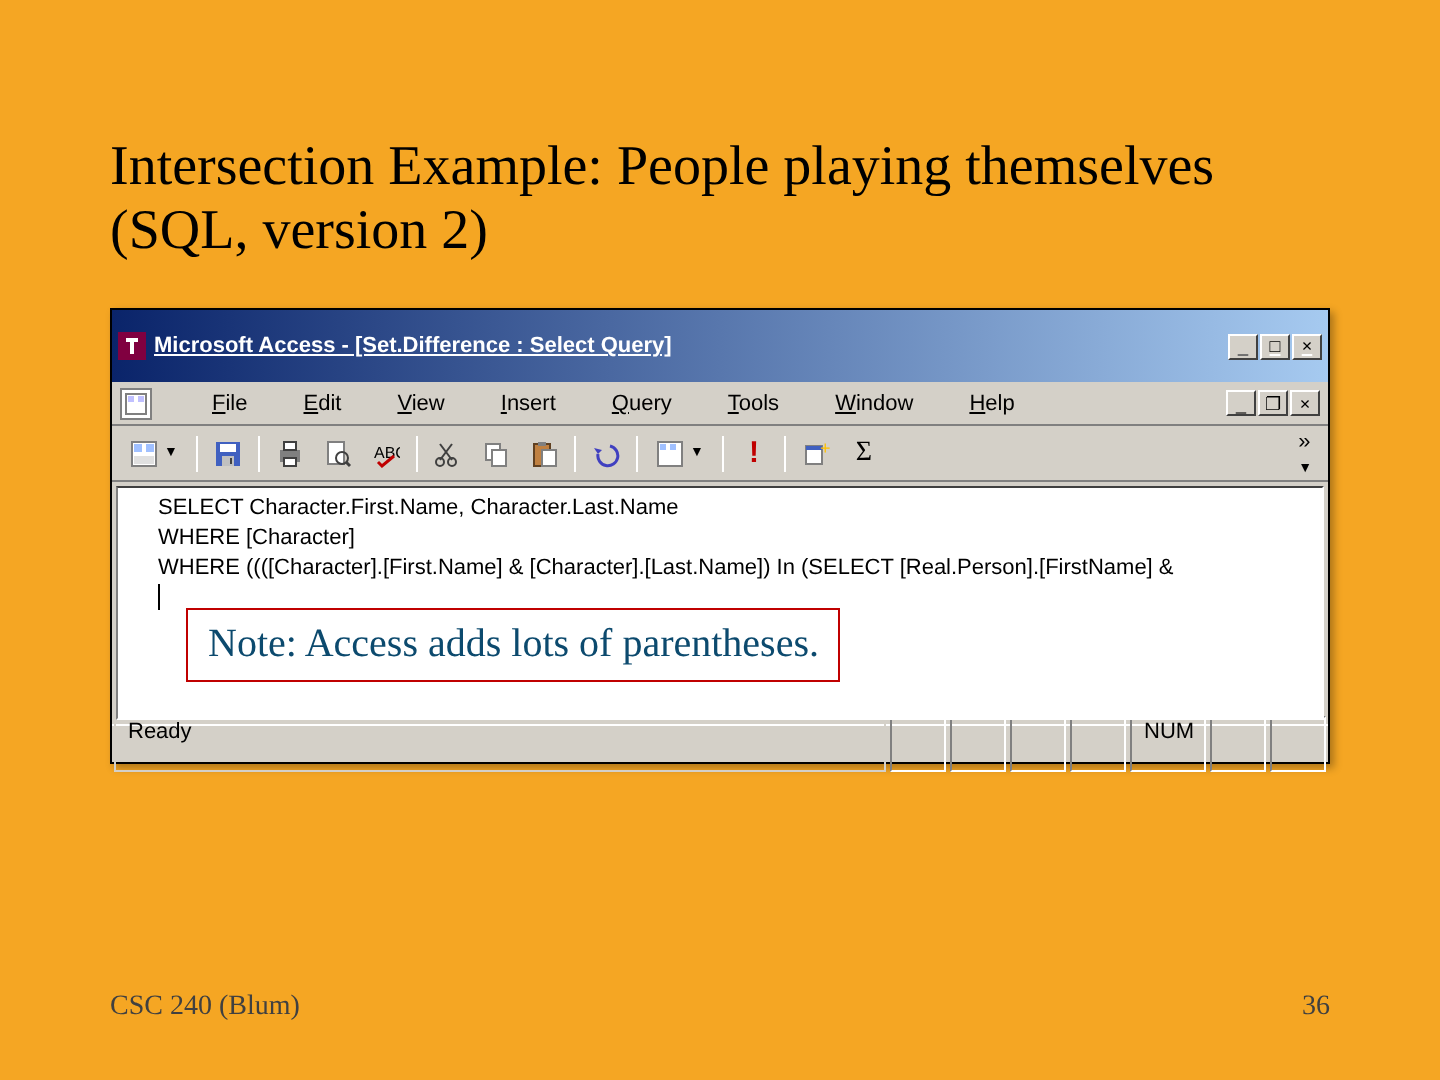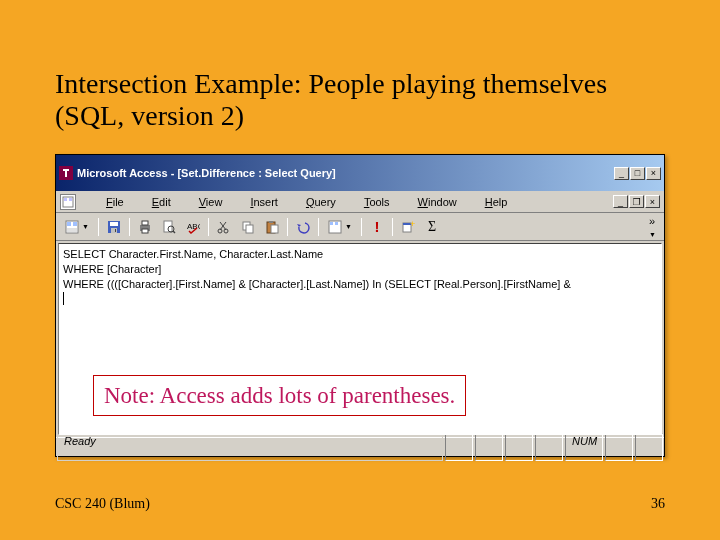--- a/index.html
+++ b/index.html
@@ -26,20 +26,21 @@
     font-size: 11px;
     box-shadow: 2px 2px 4px rgba(0,0,0,0.3);
   }
   .titlebar {
     background: linear-gradient(to right, #0a246a, #a6caf0);
     color: #fff;
     padding: 18px 3px;
     display: flex;
     align-items: center;
     height: 18px;
+    text-decoration: underline;
   }
   .titlebar-icon {
     width: 14px; height: 14px;
     background: #800040;
     margin-right: 4px;
     display: inline-flex;
     align-items: center;
     justify-content: center;
     color: #fff;
     font-size: 9px;
@@ -102,76 +103,75 @@
     margin: 0 2px;
   }
   .tool-chev { margin-left: auto; font-size: 11px; padding-right: 4px; }
   .sql-area {
     background: #fff;
     border: 1px solid #808080;
     border-right-color: #fff;
     border-bottom-color: #fff;
     border-top: 1px solid #404040;
     margin: 2px;
-    padding: 3px 4px;
+    padding: 3px 20px;
     font-family: Tahoma, Arial, sans-serif;
     font-size: 11px;
     line-height: 1.35;
-    height: 192px;
+    height: 117px;
     position: relative;
     color: #000;
   }
   .cursor-blink {
     width: 1px; height: 13px;
     background: #000;
     display: inline-block;
     vertical-align: text-bottom;
   }
   .note-box {
     position: absolute;
     left: 34px;
     bottom: 18px;
     background: #fff;
     border: 1px solid #c00000;
     padding: 4px 10px;
     font-family: "Times New Roman", serif;
-    font-size: 23px;
-    color: #be185d;
+    font-size: 20px;
+    color: #0c4a6e;
   }
   .statusbar {
     background: #d4d0c8;
     border-top: 1px solid #fff;
     display: flex;
     align-items: center;
     height: 19px;
     font-size: 11px;
   }
   .status-cell {
     padding: 1px 6px;
     border: 1px solid #808080;
     border-top-color: #808080;
     border-left-color: #808080;
     border-right-color: #fff;
     border-bottom-color: #fff;
     height: 28px;
     margin: 1px;
-    font-style: italic;
   }
   .status-cell.main { flex: 1; border: 1px solid #d4d0c8; }
   .status-cell.small { width: 28px; }
   .status-cell.num { width: 38px; }
   .footer {
     position: absolute;
     bottom: 28px;
     left: 55px;
     right: 55px;
     display: flex;
     justify-content: space-between;
     font-size: 14px;
-    color: #000000;
+    color: #404040;
   }
   svg { display: block; }
 </style>
 </head>
 <body>
 
 <div class="slide-title">Intersection Example: People playing themselves (SQL, version 2)</div>
 
 <div class="window">
 

